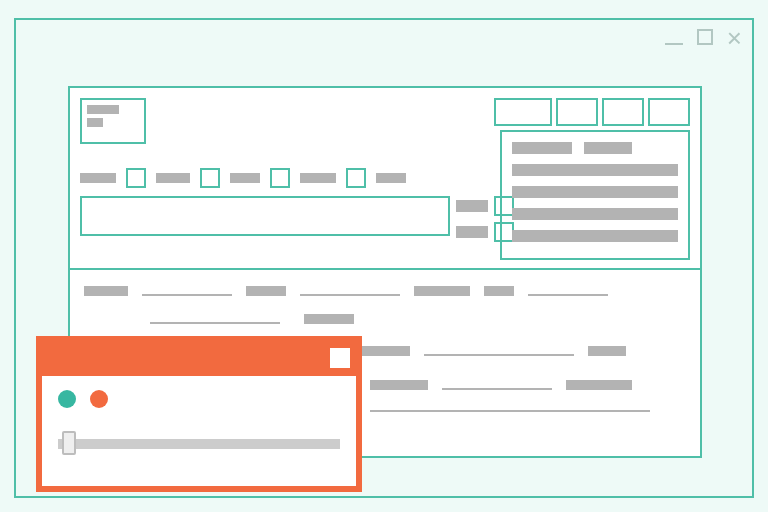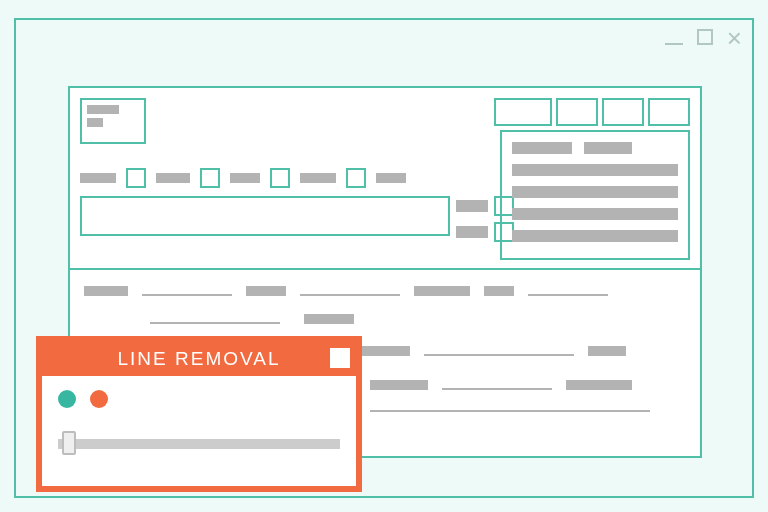--- a/index.html
+++ b/index.html
@@ -288,21 +288,20 @@
       </div>
       <div class="row5">
         <span class="uline" style="width:280px"></span>
       </div>
     </div>
   </div>
 </div>
 
 <div class="dialog">
   <div class="dialog-hdr">
-    <span>LINE REMOVAL</span>
     <span class="sq"></span>
   </div>
   <div class="dialog-body">
     <div class="dots">
       <span class="dot dot-teal"></span>
       <span class="dot dot-orange"></span>
     </div>
     <div class="slider">
       <div class="track"></div>
       <div class="thumb"></div>

